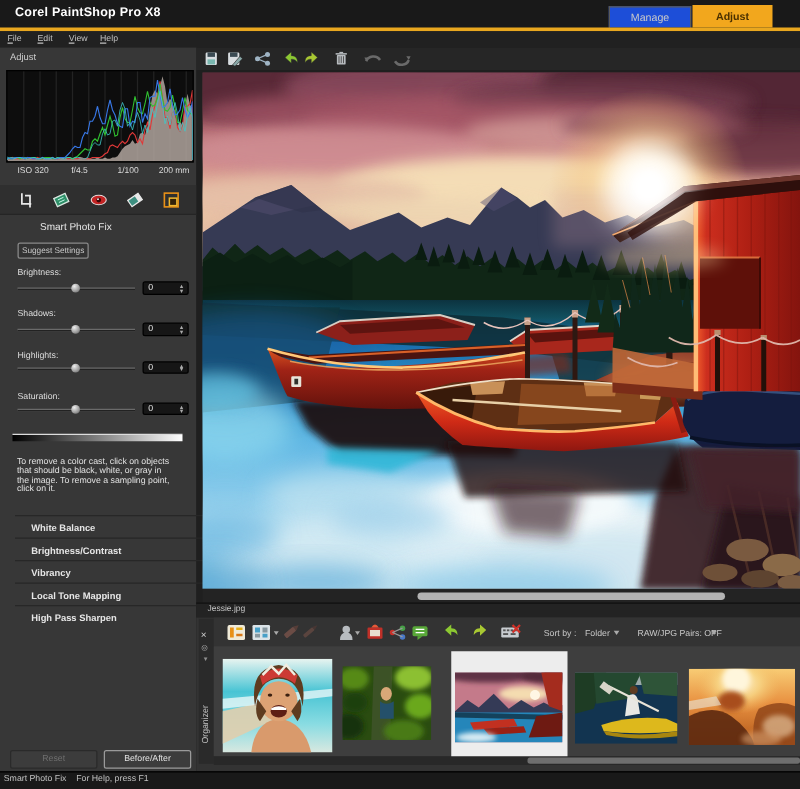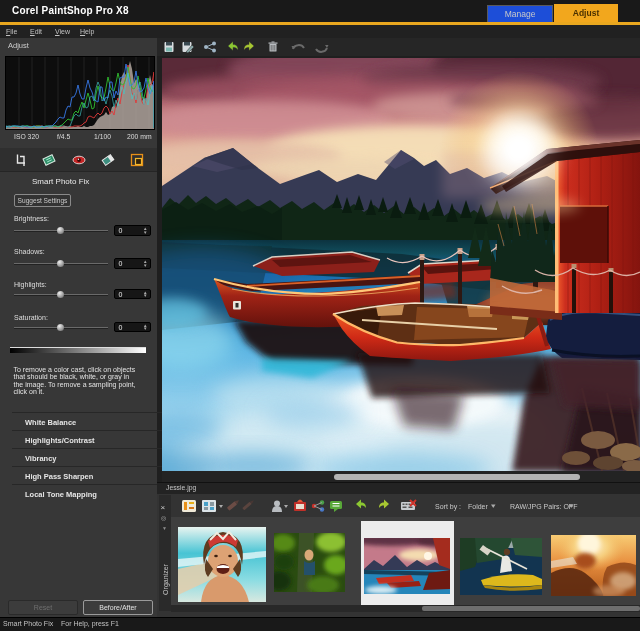--- a/index.html
+++ b/index.html
@@ -192,30 +192,30 @@
     <span class="arr" style="bottom:0px;">▼</span>
   </div>
 
   <div class="abs" id="gradbar"></div>
   <div class="abs" id="cast">To remove a color cast, click on objects that should be black, white, or gray in the image. To remove a sampling point, click on it.</div>
   <div class="abs" id="sections">
     <div class="sect">
       <span>White Balance</span>
     </div>
     <div class="sect">
-      <span>Highlights/Contrast</span>
+      <span>Brightness/Contrast</span>
     </div>
     <div class="sect">
       <span>Vibrancy</span>
     </div>
     <div class="sect">
-      <span>High Pass Sharpen</span>
+      <span>Local Tone Mapping</span>
     </div>
     <div class="sect">
-      <span>Local Tone Mapping</span>
+      <span>High Pass Sharpen</span>
     </div>
   </div>
   <div class="abs" id="resetbtn">Reset</div>
   <div class="abs" id="babtn">Before/After</div>
 <div class="abs" id="photo"><svg width="478" height="413.5" viewBox="0 0 478 413.5" id="photosvg">
 <defs>
 <linearGradient id="sky" x1="0" y1="0" x2="0" y2="1">
 <stop offset="0" stop-color="#6a3442"></stop>
           <stop offset="0.22" stop-color="#a85f6a"></stop>
           <stop offset="0.45" stop-color="#cf8a8a"></stop>

